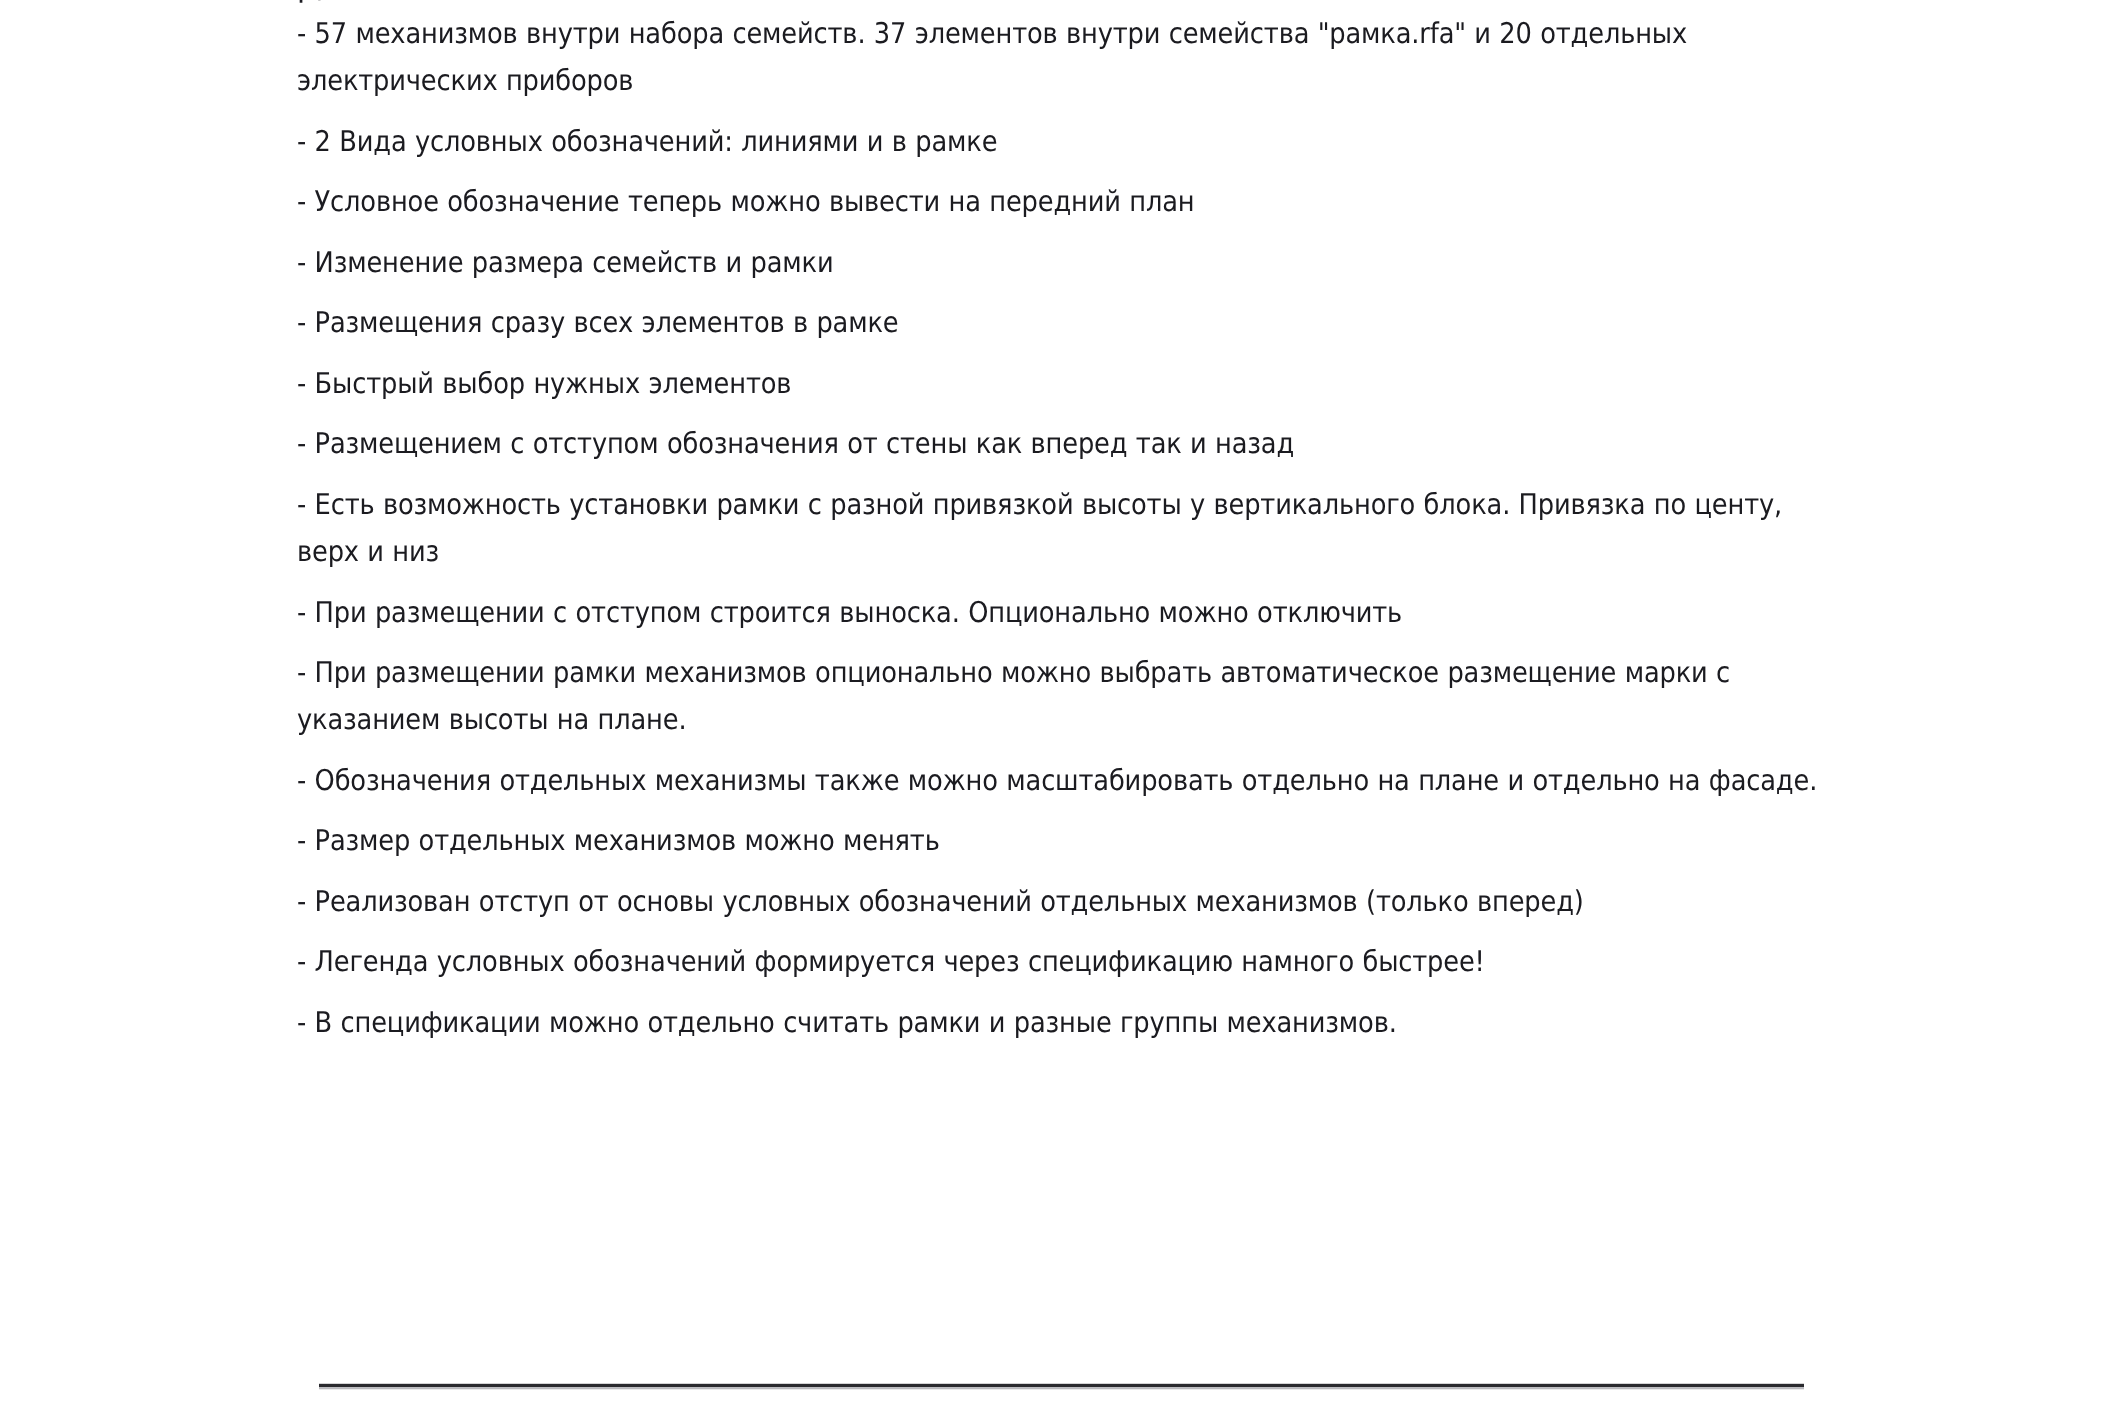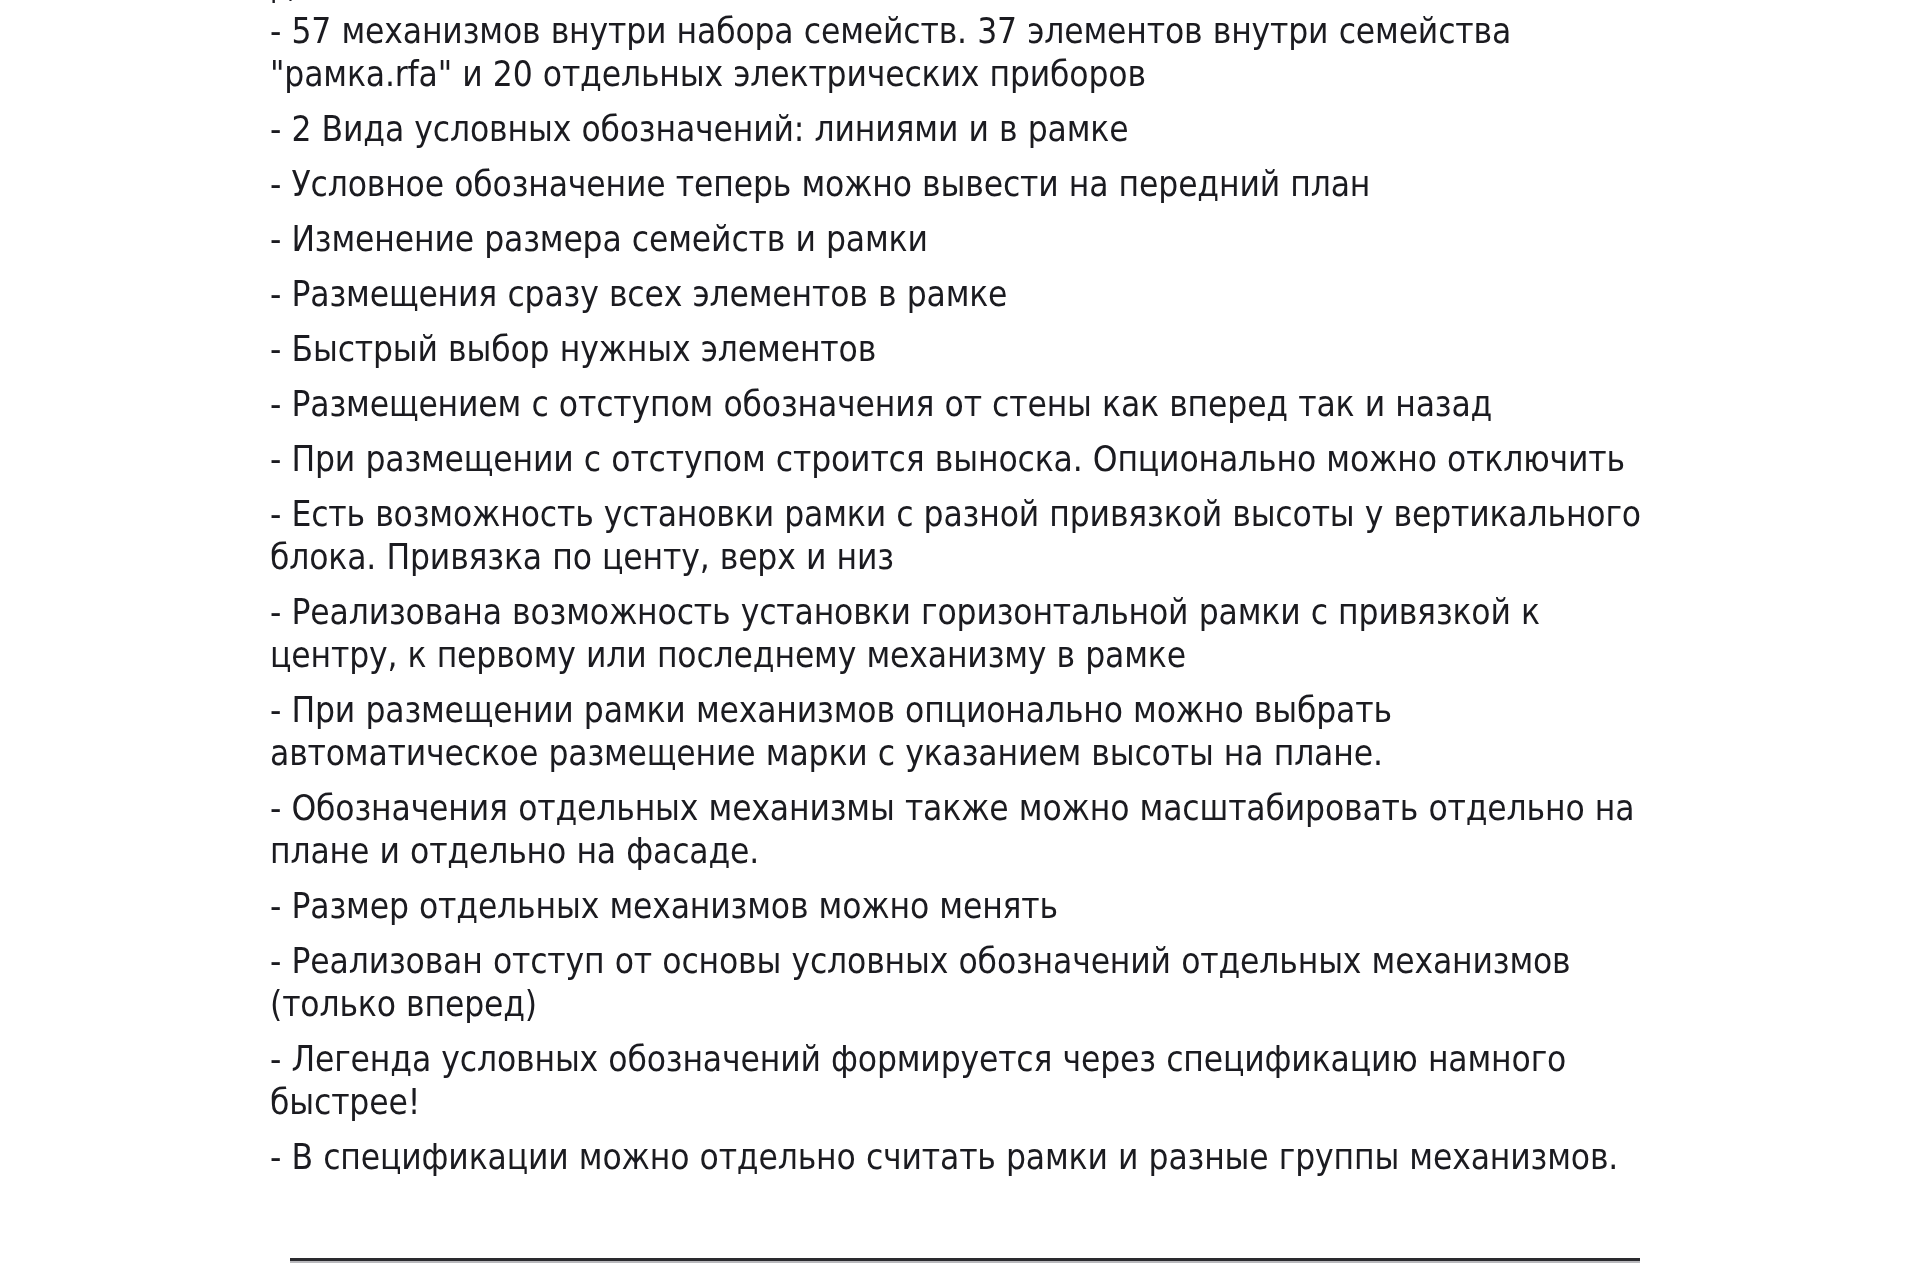--- a/index.html
+++ b/index.html
@@ -39,21 +39,21 @@
 
   .doc-body {
     position: absolute;
     left: 270px;
     top: 10px;
     width: 1390px;
   }
 
   .para {
     color: #1b1b20;
-    font-size: 35px;
+    font-size: 26px;
     line-height: 43px;
     letter-spacing: -0.15px;
     margin: 0 0 0 0;
     padding: 0;
     text-align: left;
     word-spacing: 0.4px;
     -webkit-font-smoothing: antialiased;
     font-stretch: condensed;
   }
 
@@ -88,23 +88,22 @@
   <div class="clipped-top">р)</div>
 
   <div class="doc-body">
     <p class="para">- 57 механизмов внутри набора семейств. 37 элементов внутри семейства "рамка.rfa" и 20 отдельных электрических приборов</p>
     <p class="para">- 2 Вида условных обозначений: линиями и в рамке</p>
     <p class="para">- Условное обозначение теперь можно вывести на передний план</p>
     <p class="para">- Изменение размера семейств и рамки</p>
     <p class="para">- Размещения сразу всех элементов в рамке</p>
     <p class="para">- Быстрый выбор нужных элементов</p>
     <p class="para">- Размещением с отступом обозначения от стены как вперед так и назад</p>
+    <p class="para">- Есть возможность установки рамки с разной привязкой высоты у вертикального блока. Привязка по центу, верх и низ</p>
     <p class="para">- При размещении с отступом строится выноска. Опционально можно отключить</p>
-    <p class="para">- Есть возможность установки рамки с разной привязкой высоты у вертикального блока. Привязка по центу, верх и низ</p>
-    <p class="para">- Реализована возможность установки горизонтальной рамки с привязкой к центру, к первому или последнему механизму в рамке</p>
     <p class="para">- При размещении рамки механизмов опционально можно выбрать автоматическое размещение марки с указанием высоты на плане.</p>
     <p class="para">- Обозначения отдельных механизмы также можно масштабировать отдельно на плане и отдельно на фасаде.</p>
     <p class="para">- Размер отдельных механизмов можно менять</p>
     <p class="para">- Реализован отступ от основы условных обозначений отдельных механизмов (только вперед)</p>
     <p class="para">- Легенда условных обозначений формируется через спецификацию намного быстрее!</p>
     <p class="para">- В спецификации можно отдельно считать рамки и разные группы механизмов.</p>
   </div>
 
   <div class="rule-wrap">
     <div class="rule"></div>

